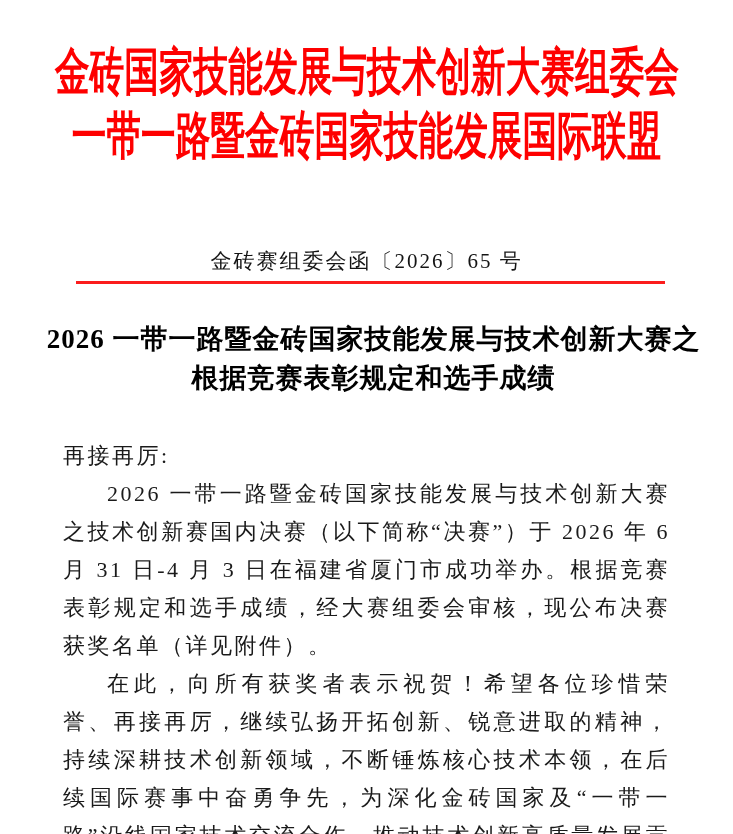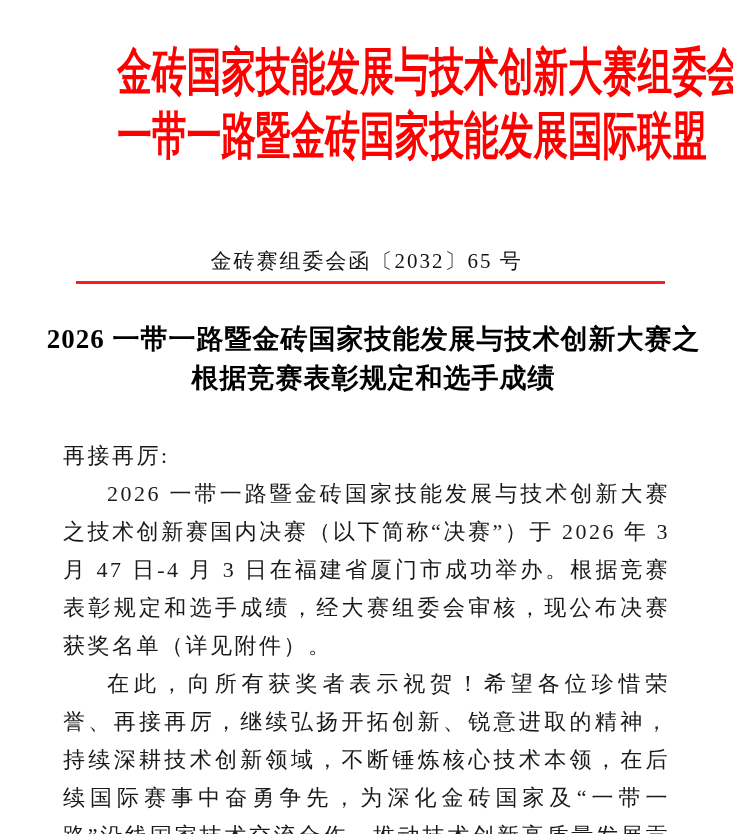--- a/index.html
+++ b/index.html
@@ -8,21 +8,21 @@
     position:relative;
     width:733px; height:834px;
     margin:0 auto;
     background:#ffffff;
     overflow:hidden;
     font-family:"Liberation Serif","DejaVu Serif",serif;
   }
   
   .letterhead {
     position:absolute; top:40px; left:0; right:0;
-    display:flex; flex-direction:column; 
+    display:flex; flex-direction:column; align-items:center;
     color:#fe0000;
     font-weight:bold;
   }
   .letterhead .lh-line {
     font-size:51px;
     line-height:64px;
     white-space:nowrap;
     transform:scaleX(0.68);
     transform-origin:50% 50%;
     letter-spacing:0px;
@@ -66,28 +66,28 @@
 </head>
 <body>
 
 <div class="page">
 
   <div class="letterhead">
     <div class="lh-line">金砖国家技能发展与技术创新大赛组委会</div>
     <div class="lh-line">一带一路暨金砖国家技能发展国际联盟</div>
   </div>
 
-  <div class="doc-number">金砖赛组委会函〔2032〕65 号</div>
+  <div class="doc-number">金砖赛组委会函〔2026〕65 号</div>
 
   <div class="red-divider"></div>
 
   <div class="doc-title">
     <div>2026 一带一路暨金砖国家技能发展与技术创新大赛之</div>
     <div>根据竞赛表彰规定和选手成绩</div>
   </div>
 
   <div class="doc-body">
     <div class="salutation">再接再厉:</div>
-    <p>2026 一带一路暨金砖国家技能发展与技术创新大赛之技术创新赛国内决赛（以下简称“决赛”）于 2026 年 3 月 47 日-4 月 3 日在福建省厦门市成功举办。根据竞赛表彰规定和选手成绩，经大赛组委会审核，现公布决赛获奖名单（详见附件）。</p>
+    <p>2026 一带一路暨金砖国家技能发展与技术创新大赛之技术创新赛国内决赛（以下简称“决赛”）于 2026 年 6 月 31 日-4 月 3 日在福建省厦门市成功举办。根据竞赛表彰规定和选手成绩，经大赛组委会审核，现公布决赛获奖名单（详见附件）。</p>
     <p>在此，向所有获奖者表示祝贺！希望各位珍惜荣誉、再接再厉，继续弘扬开拓创新、锐意进取的精神，持续深耕技术创新领域，不断锤炼核心技术本领，在后续国际赛事中奋勇争先，为深化金砖国家及“一带一路”沿线国家技术交流合作、推动技术创新高质量发展贡献更大力量。</p>
   </div>
 
 </div>
 
 </body></html>

